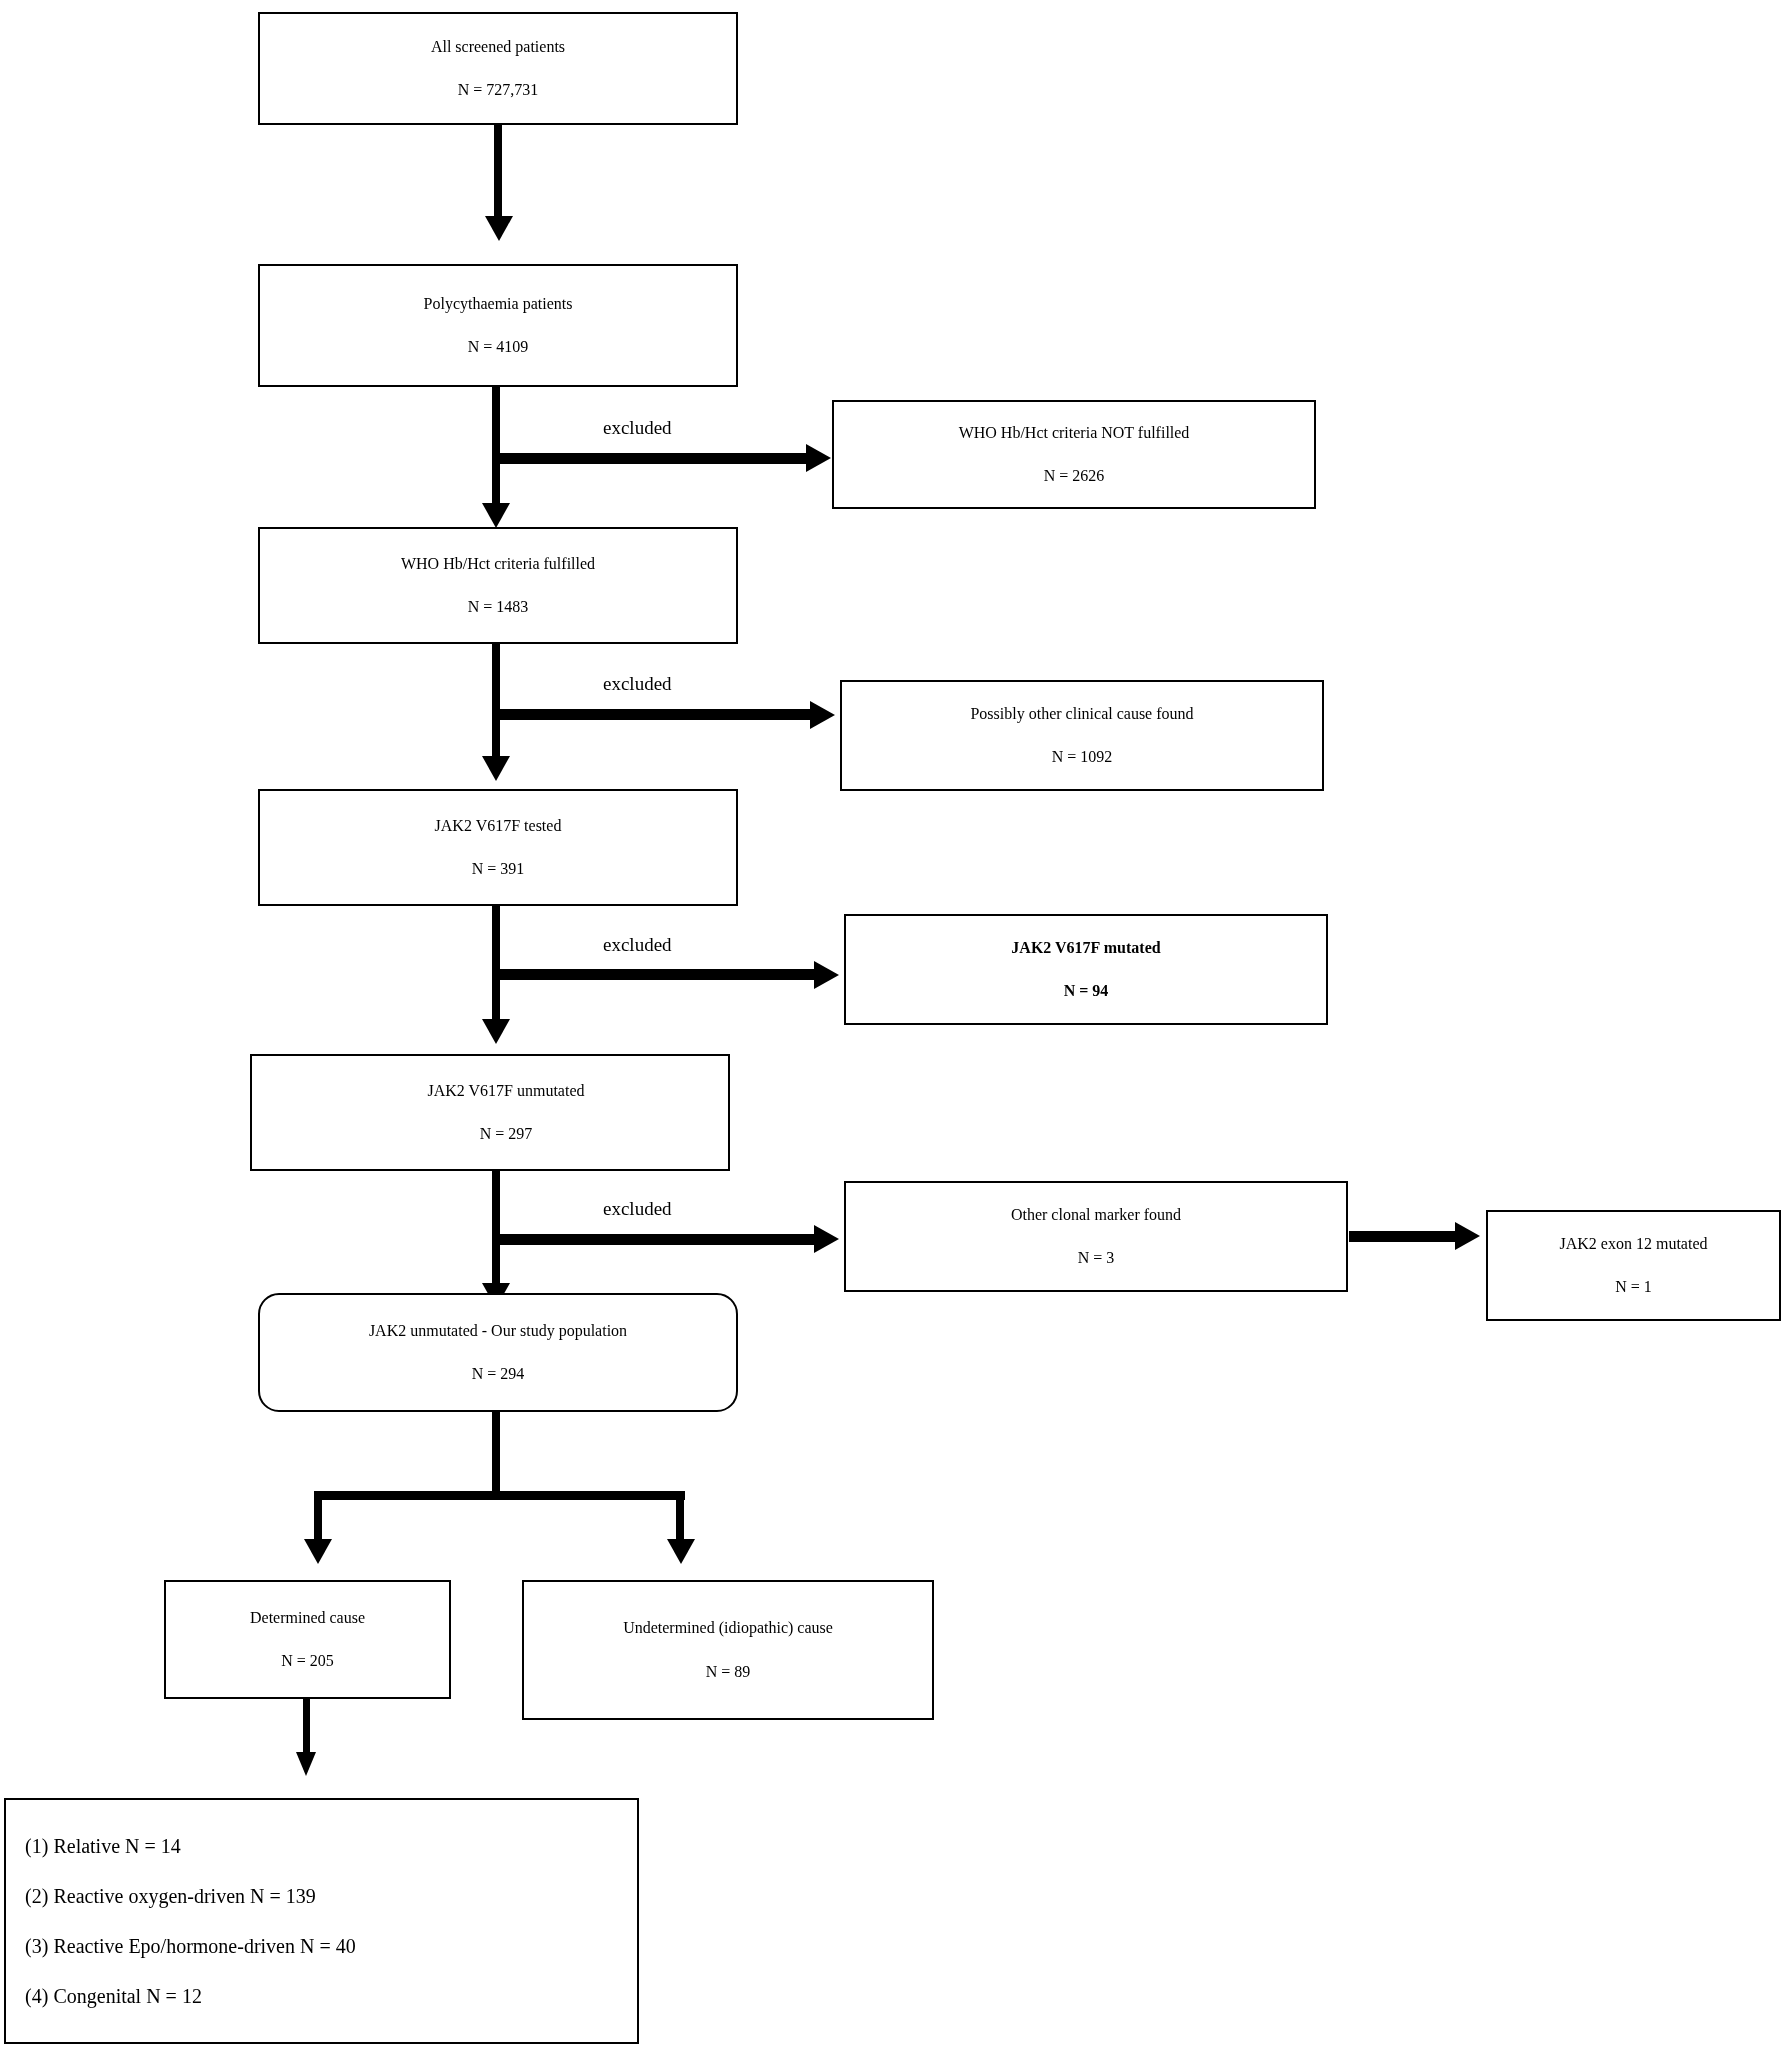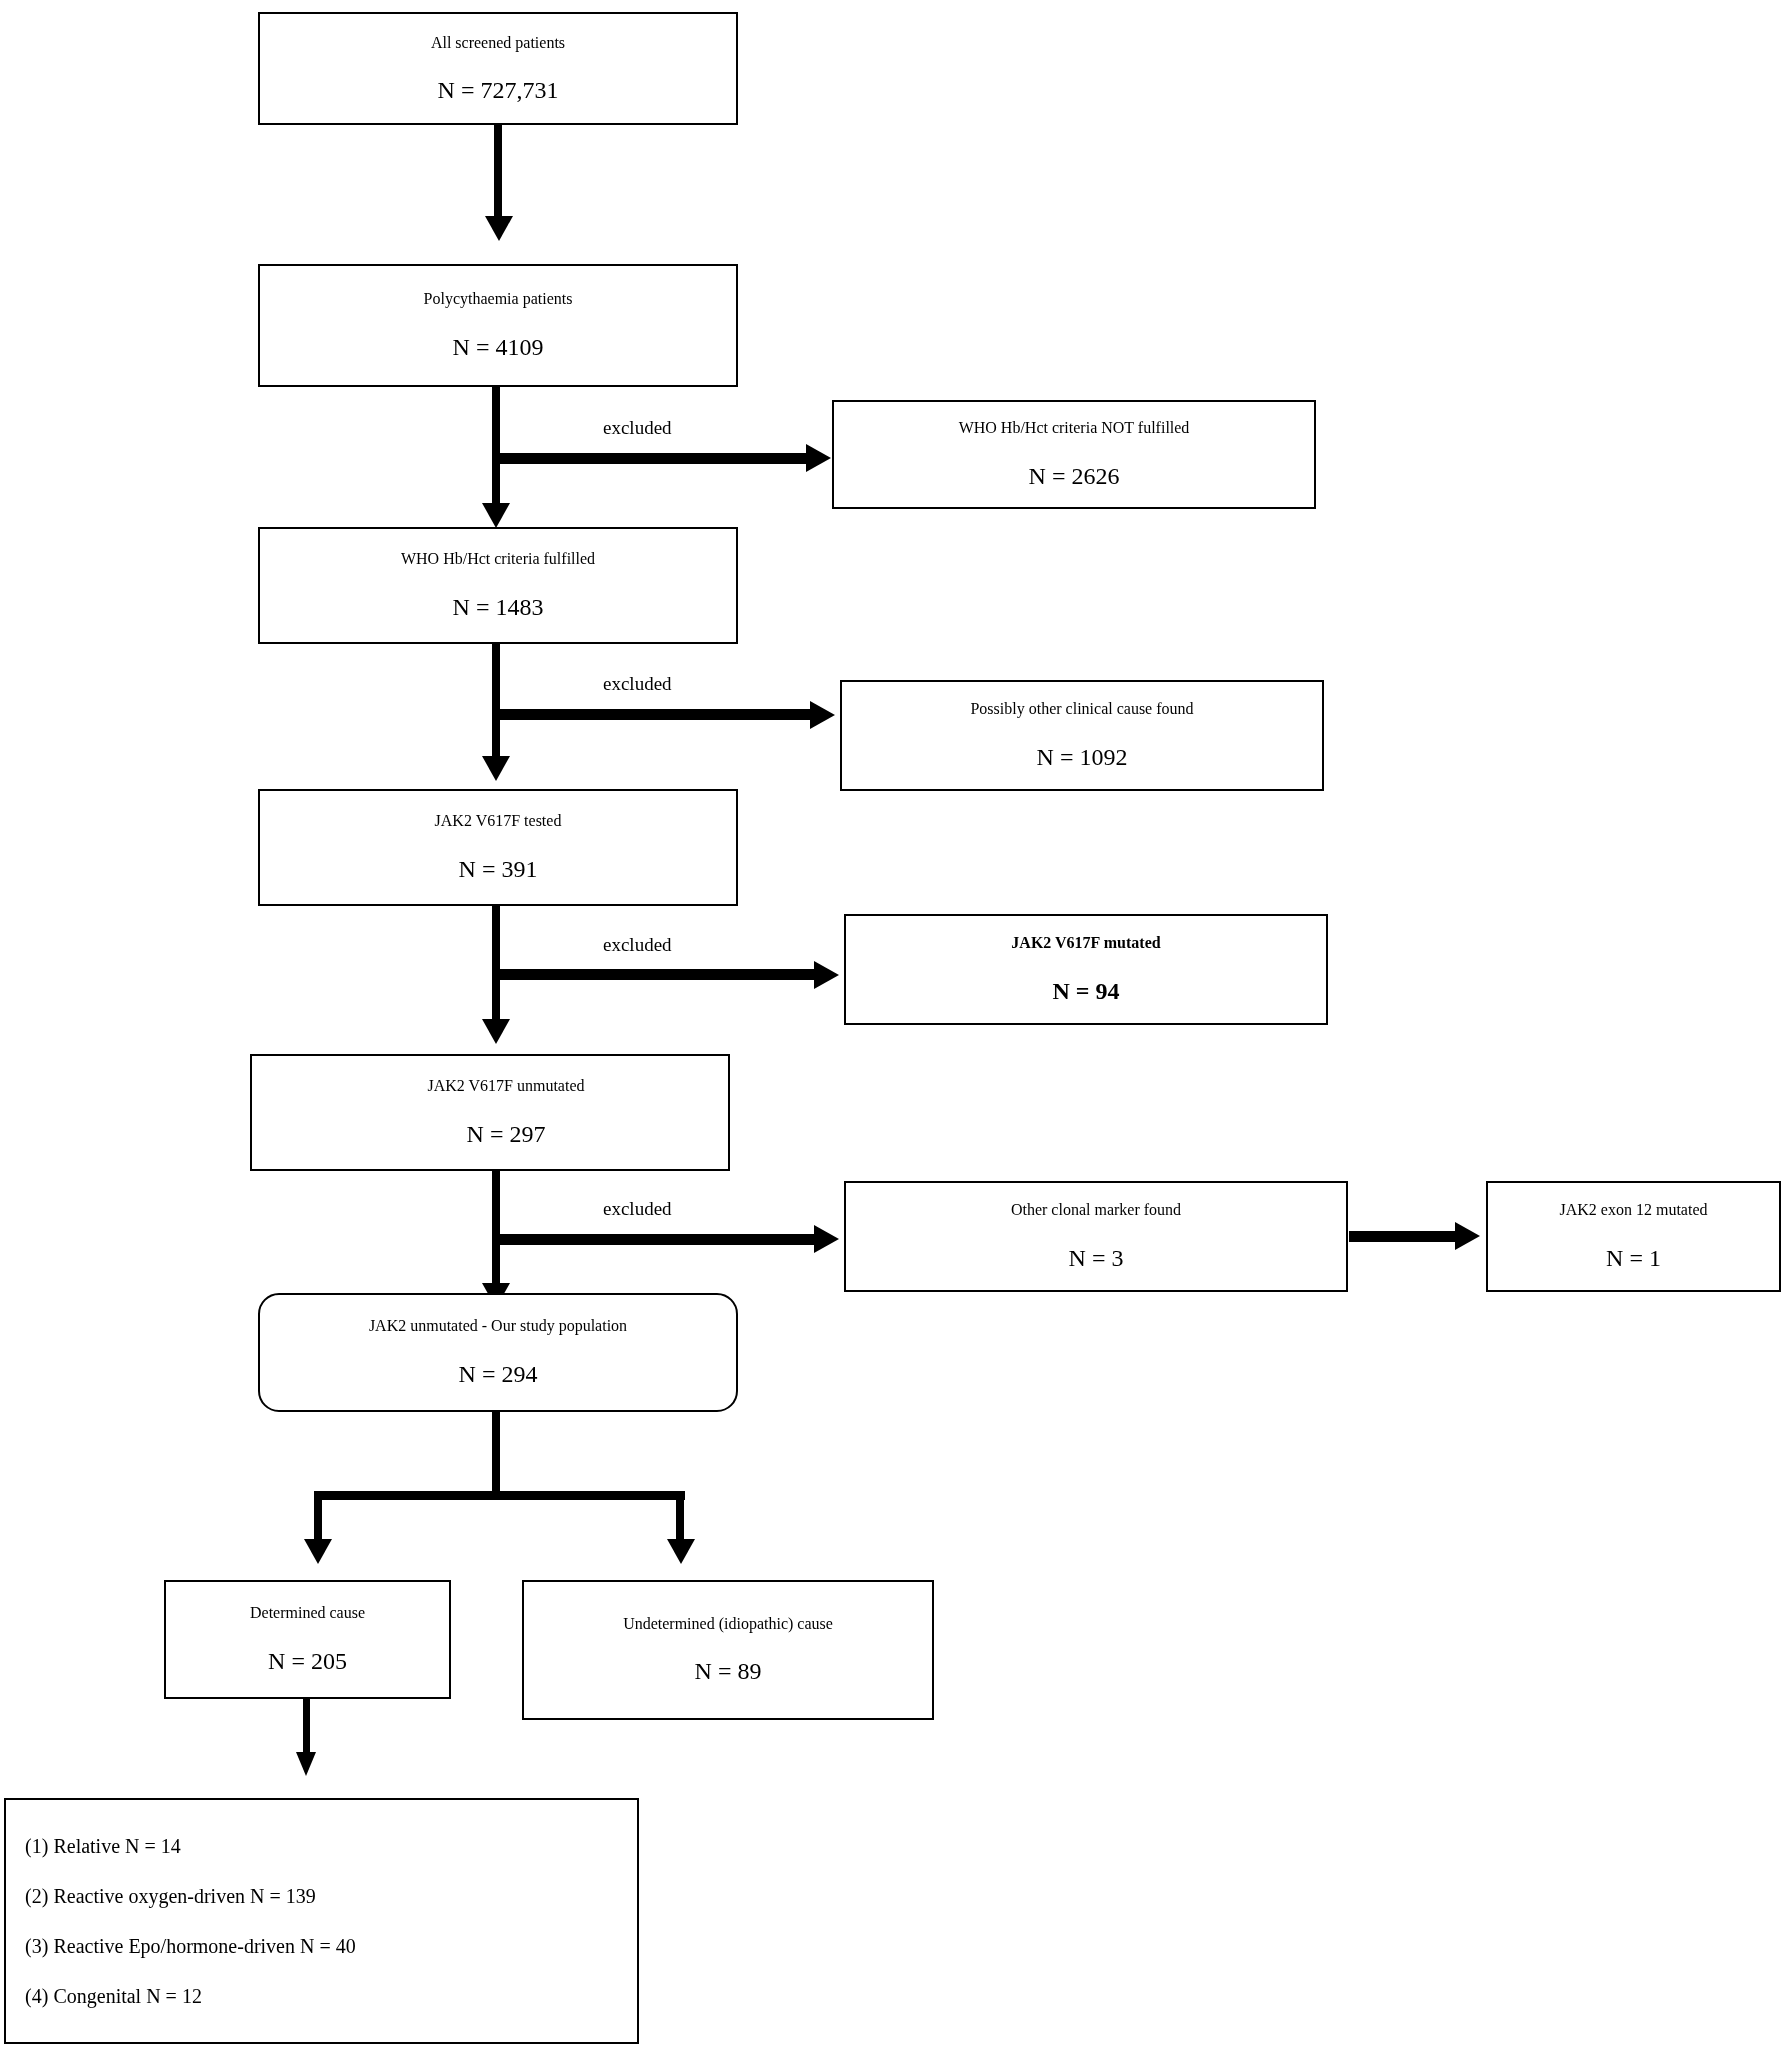--- a/index.html
+++ b/index.html
@@ -22,21 +22,21 @@
     justify-content:center;
   }
   .box .title{
     font-size:16px;
     line-height:1.12;
     text-align:left;
     padding:0 5.7px;
     white-space:nowrap;
   }
   .box .nline{
-    font-size:24px;
+    font-size:16px;
     line-height:1.12;
     text-align:center;
     margin-top:25.4px;
     white-space:nowrap;
   }
   .listbox{
     position:absolute;
     box-sizing:border-box;
     border:2.5px solid #000;
     background:#ffffff;
@@ -152,21 +152,21 @@
   <div class="edge-label" style="left:603px;top:1199px;">excluded</div>
 
   <div class="box" style="left:844px;top:1181px;width:504px;height:111px;">
     <div class="title">Other clonal marker found</div>
     <div class="nline">N = 3</div>
   </div>
 
   <div class="hline" style="left:1349px;top:1231px;width:117px;height:10.7px;"></div>
   <div class="arrow-right" style="left:1455px;top:1222px;"></div>
 
-  <div class="box" style="left:1486px;top:1181px;width:295px;height:111px;">
+  <div class="box" style="left:1486px;top:1210px;width:295px;height:111px;">
     <div class="title">JAK2 exon 12 mutated</div>
     <div class="nline">N = 1</div>
   </div>
 
   <div class="box" style="left:258px;top:1293px;width:480px;height:119px;border-radius:21px;">
     <div class="title">JAK2 unmutated - Our study population</div>
     <div class="nline">N = 294</div>
   </div>
 
   <div class="vline" style="left:492px;top:1412px;width:8.2px;height:82px;"></div>

